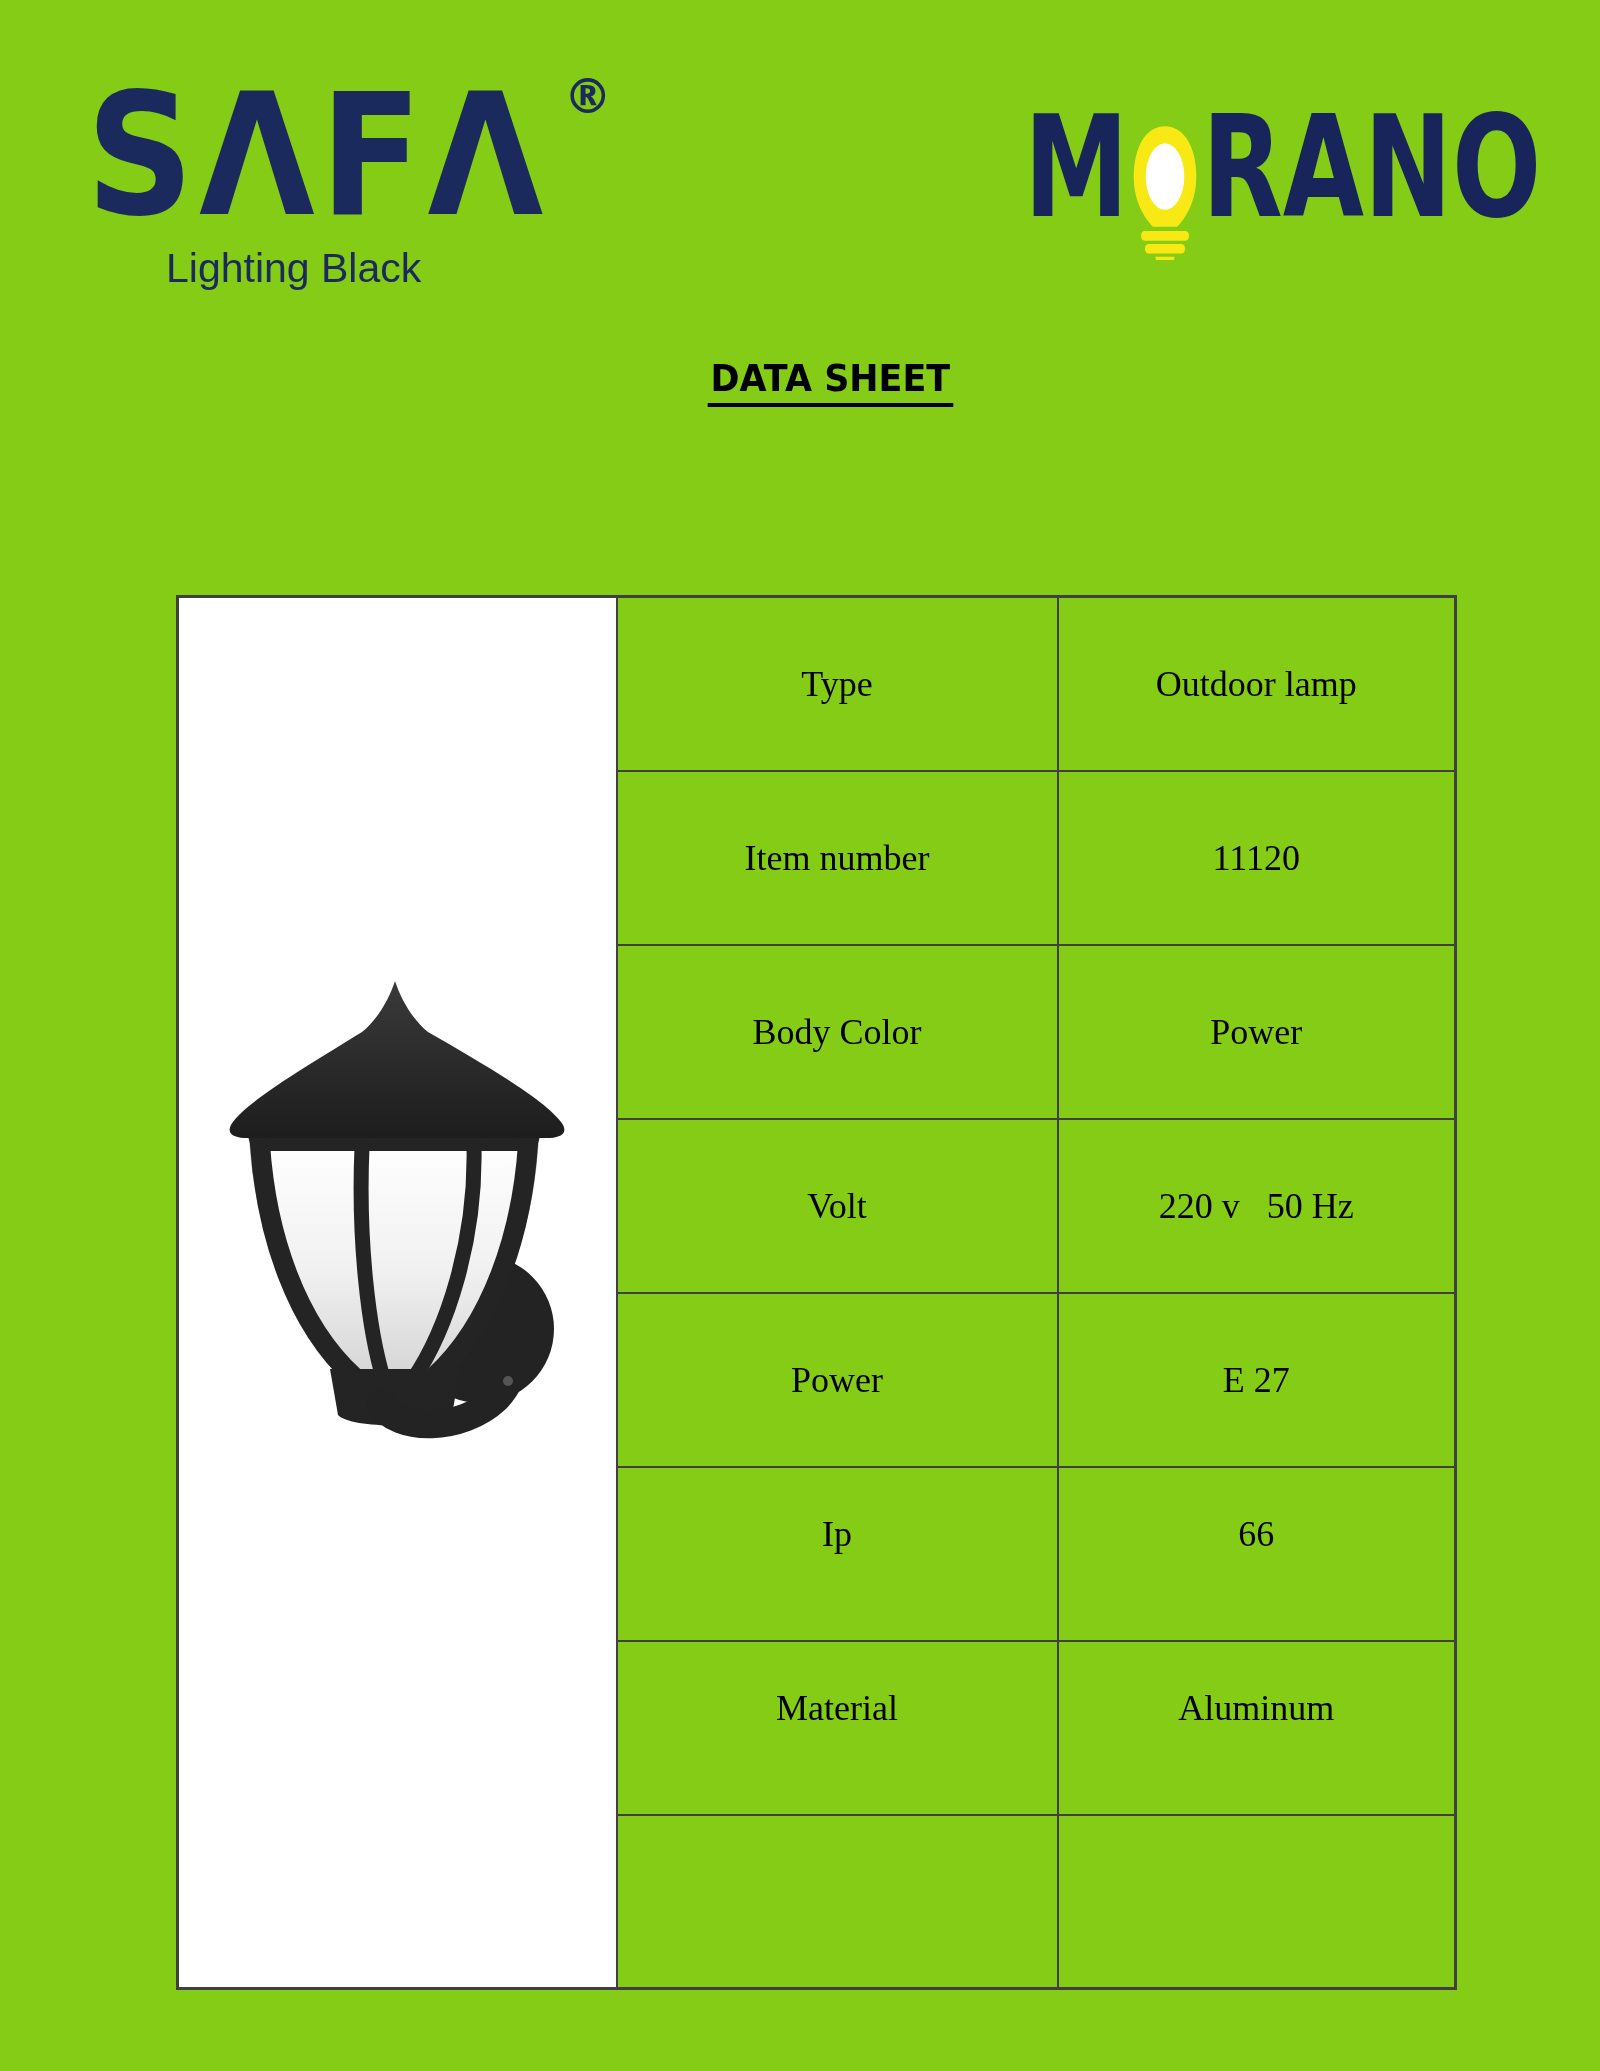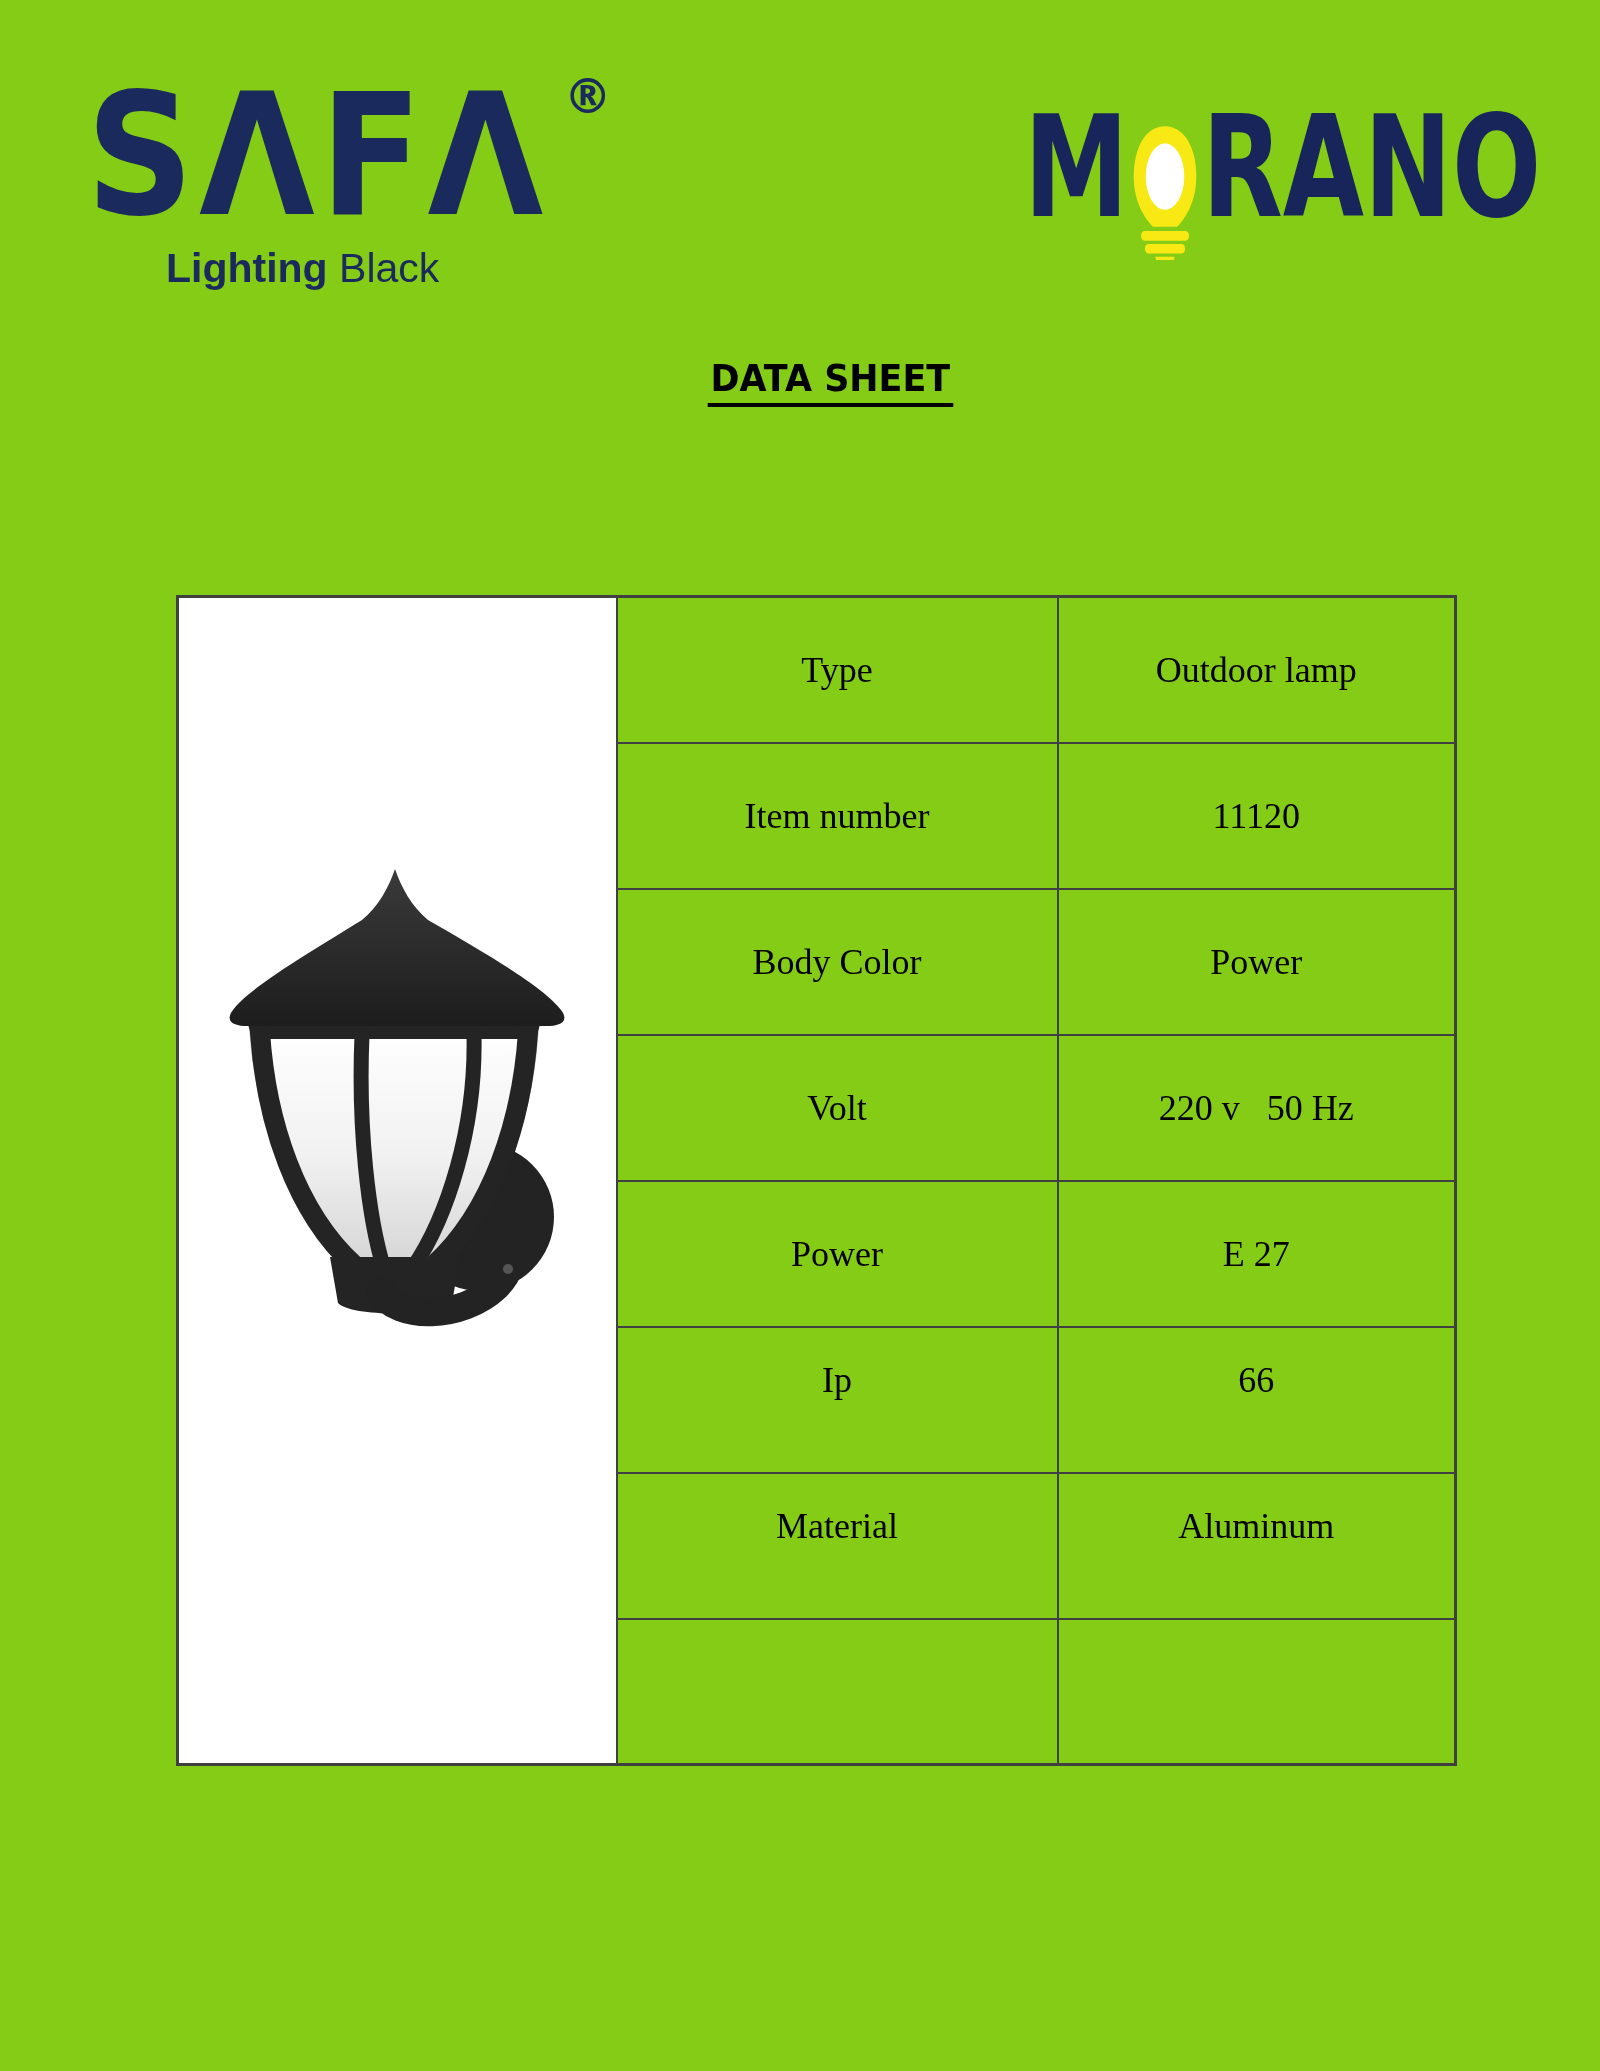--- a/index.html
+++ b/index.html
@@ -14,21 +14,21 @@
   .safa-word {
     display:inline-block; font-family:"DejaVu Sans", sans-serif; font-weight:bold;
     font-size:170px; line-height:1; letter-spacing:6px; color:#1b2a5c;
     transform:scaleX(0.88); transform-origin:left top; white-space:nowrap;
   }
   .safa-reg {
     font-family:"DejaVu Sans", sans-serif; font-weight:bold; font-size:48px;
     line-height:1; margin-left:-48px; position:relative; top:2px; color:#1b2a5c;
   }
   .safa-tagline { margin-left:80px; margin-top:6px; font-size:41px; line-height:1.1; color:#1b2a5c; white-space:nowrap; }
-  .safa-tagline .bold { font-weight:bold; }
+  .safa-tagline .bold { font-weight:normal; }
 
   
   .morano-logo { position:absolute; left:1024px; top:98px; }
   .morano-inner { display:flex; align-items:flex-start; transform:scaleX(0.75); transform-origin:left top; }
   .morano-letters {
     font-family:"DejaVu Sans", sans-serif; font-weight:bold; font-size:140px;
     line-height:1; color:#17255a; white-space:nowrap;
   }
   .bulb-o { margin:25px 3px 0 3px; flex:none; }
 
@@ -42,21 +42,21 @@
 
   
   .spec-table {
     position:absolute; left:176px; top:595px; width:1278px; height:1110px;
     border-collapse:collapse; table-layout:fixed; border:3px solid #404040;
   }
   .spec-table td {
     border:2px solid #404040; padding:0; text-align:center; vertical-align:middle;
     font-family:"Liberation Serif", serif; font-size:36px; color:#000;
   }
-  .spec-table tr { height:146px; }
+  .spec-table tr { height:174px; }
   .img-cell { background:#fff; }
   .img-cell svg { display:block; margin:0 auto; transform:translateY(-84px); }
   .cell-inner { display:block; }
   .lift .cell-inner { transform:translateY(-20px); }
 </style>
 </head>
 <body>
 
 <div id="page">
 

